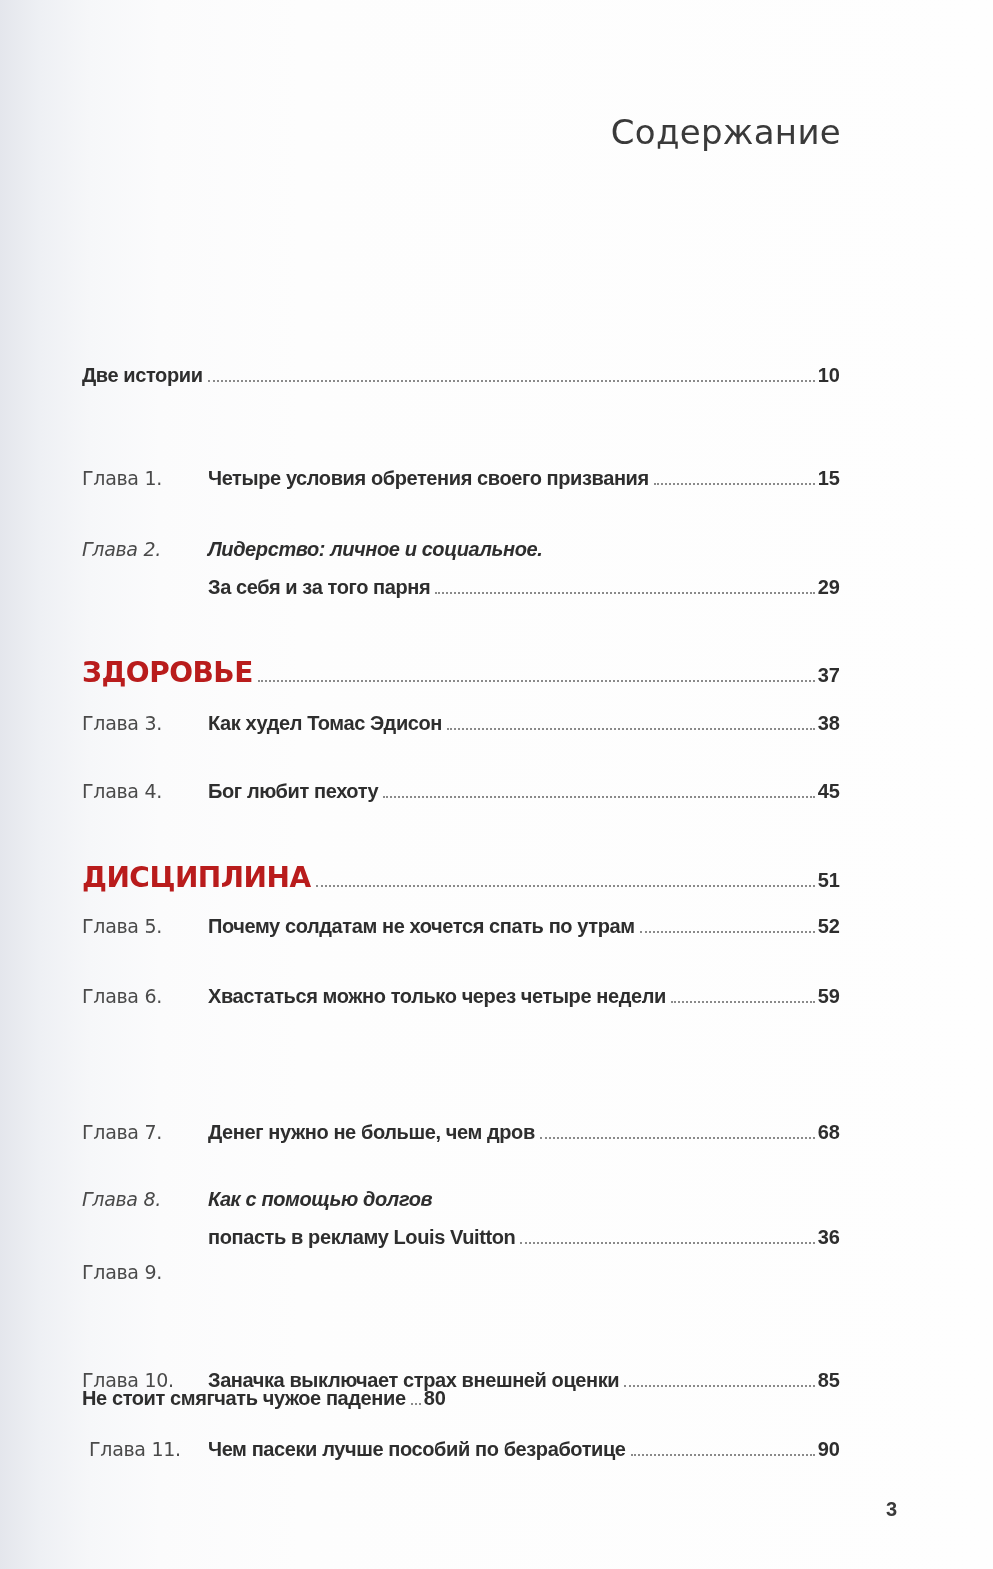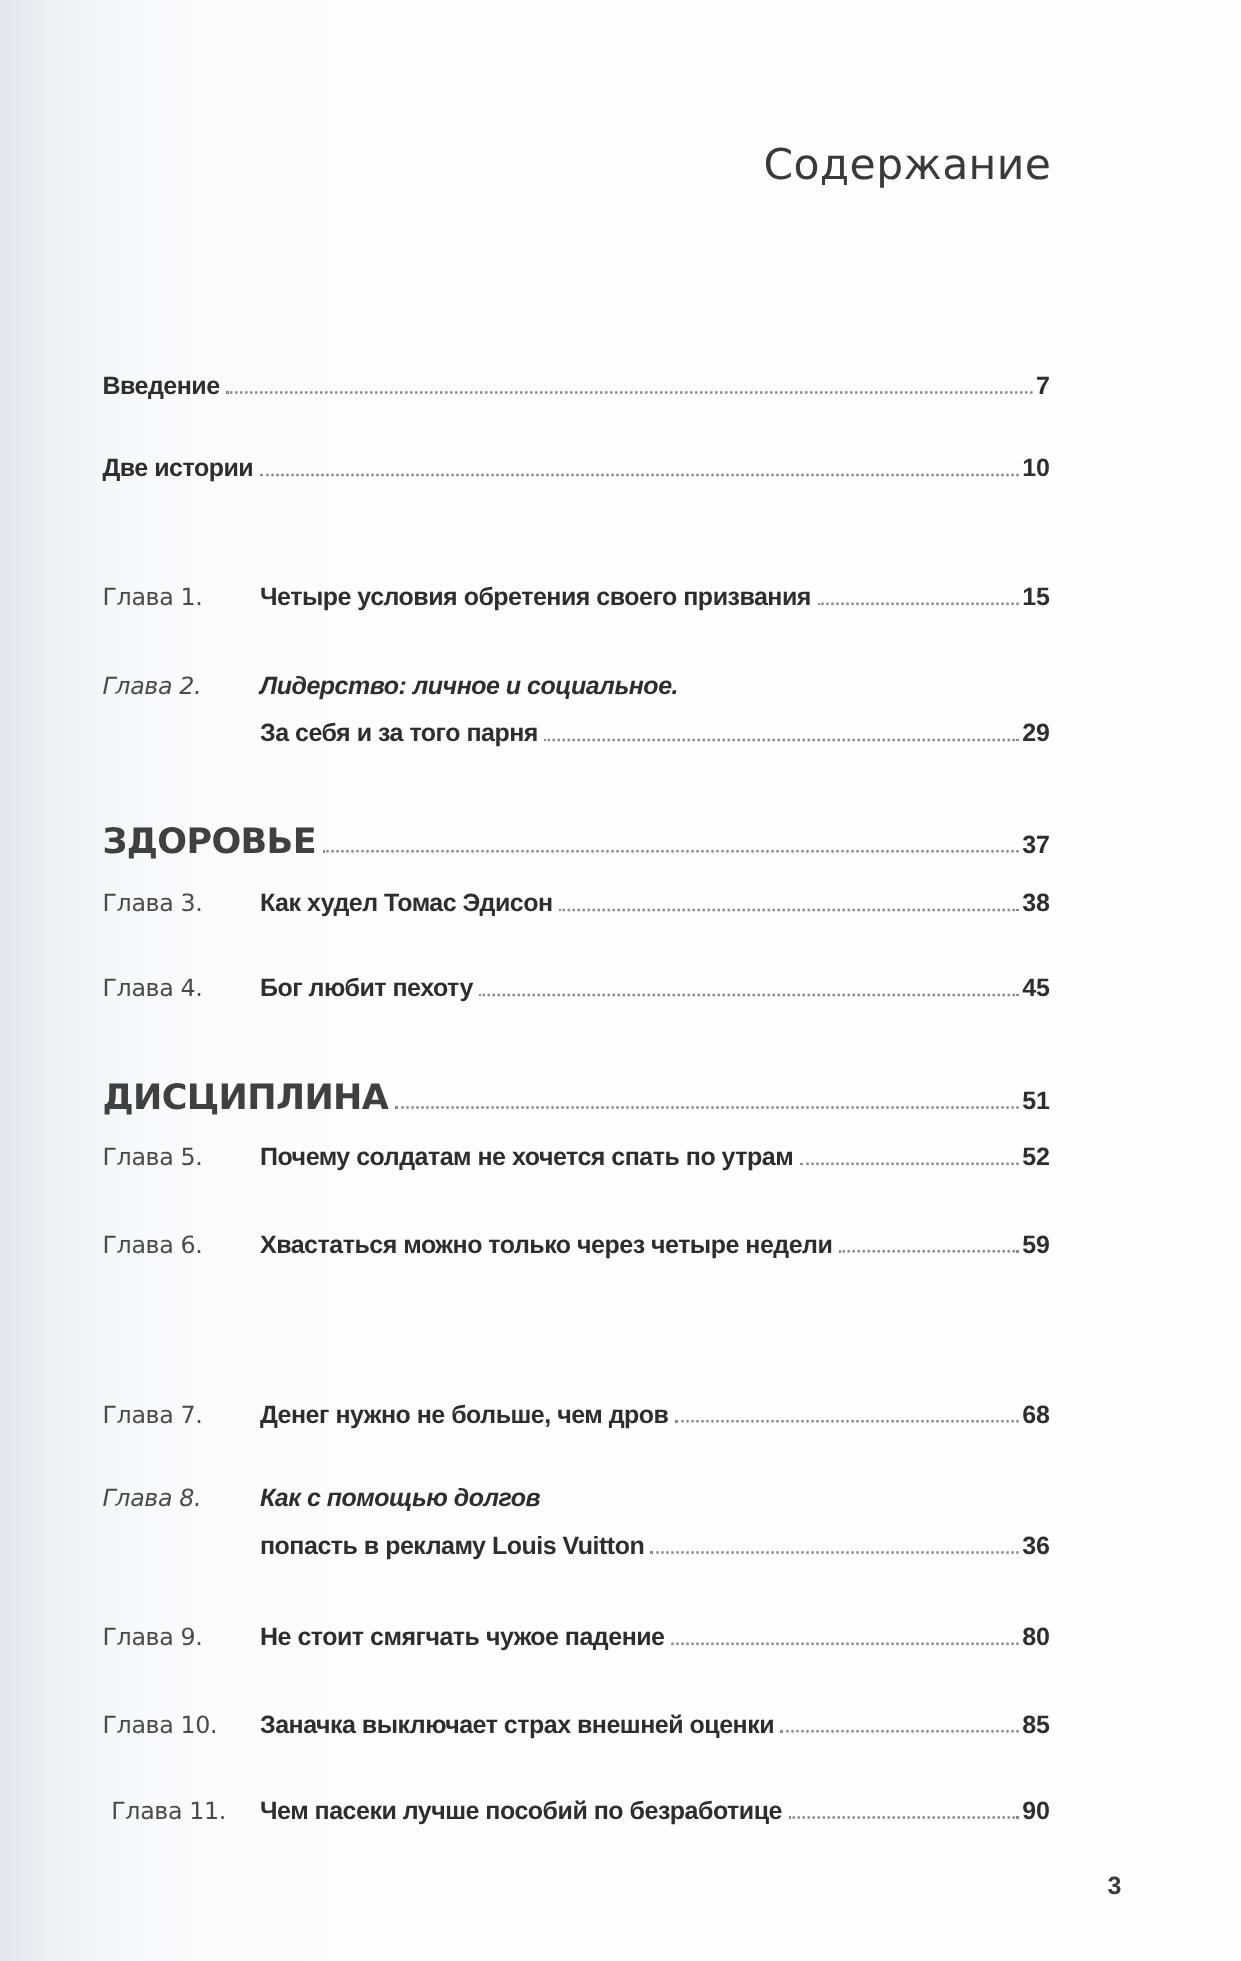--- a/index.html
+++ b/index.html
@@ -73,21 +73,21 @@
       font-size: 20px;
       color: #2e2e2e;
       white-space: nowrap;
       text-align: right;
     }
     .section .text {
       font-family: "DejaVu Sans", sans-serif;
       font-size: 28px;
       font-weight: bold;
       letter-spacing: -0.5px;
-      color: #404040;
+      color: #b91c1c;
     }
     .multi {
       position: absolute;
       left: 82px;
       width: 758px;
     }
     .multi .line1 {
       display: flex;
       align-items: baseline;
       font-style: italic;
@@ -108,27 +108,20 @@
       color: #3a3a3a;
     }
   </style>
 </head>
 <body>
 
 <div class="page">
 
   <h1 class="title" style="margin:0;">Содержание</h1>
 
-  <div class="row" style="top:298px;">
-    <div class="entry">
-      <span class="text">Введение</span>
-      <span class="leader"></span>
-      <span class="pg">7</span>
-    </div>
-  </div>
 
   <div class="row" style="top:364px;">
     <div class="entry">
       <span class="text">Две истории</span>
       <span class="leader"></span>
       <span class="pg">10</span>
     </div>
   </div>
 
   <div class="row" style="top:467px;">
@@ -219,21 +212,21 @@
       <span class="label">Глава 8.</span>
       <span class="text">Как с помощью долгов</span>
     </div>
     <div class="line2 entry">
       <span class="text">попасть в рекламу Louis Vuitton</span>
       <span class="leader"></span>
       <span class="pg">36</span>
     </div>
   </div>
 
-  <div class="row" style="top:1299px;">
+  <div class="row" style="top:1261px;flex-direction:column;">
     <span class="label">Глава 9.</span>
     <div class="entry">
       <span class="text">Не стоит смягчать чужое падение</span>
       <span class="leader"></span>
       <span class="pg">80</span>
     </div>
   </div>
 
   <div class="row" style="top:1369px;">
     <span class="label">Глава 10.</span>

